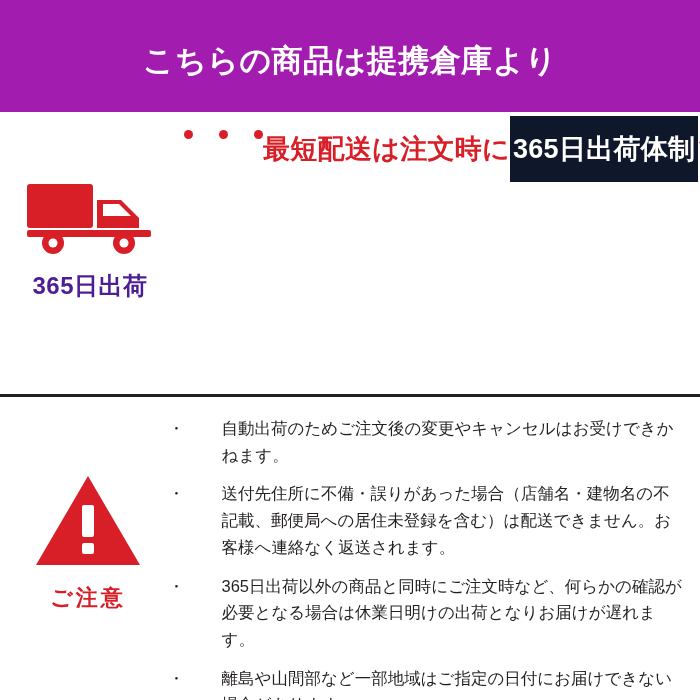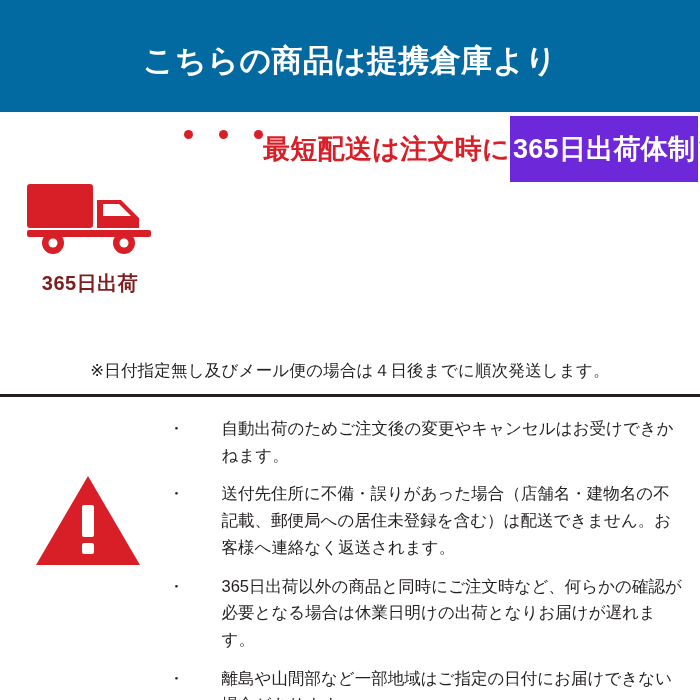--- a/index.html
+++ b/index.html
@@ -16,21 +16,21 @@
     position: relative;
     background: #ffffff;
     box-sizing: border-box;
     overflow: hidden;
     display: flex;
     flex-direction: column;
   }
 
   
   .header {
-    background: #0369a1;
+    background: #a21caf;
     color: #ffffff;
     height: 112px;
     flex: 0 0 112px;
     display: flex;
     flex-direction: column;
     align-items: center;
     justify-content: center;
     padding-top: 10px;
     box-sizing: border-box;
   }
@@ -62,22 +62,22 @@
     flex: 0 0 160px;
     display: flex;
     flex-direction: column;
     align-items: center;
     justify-content: flex-start;
     padding-top: 48px;
     box-sizing: border-box;
   }
   .truck-svg { display: block; }
   .truck-label {
-    color: #7f1d1d;
-    font-size: 20px;
+    color: #4c1d95;
+    font-size: 24px;
     font-weight: bold;
     margin-top: 10px;
     letter-spacing: 0.5px;
   }
   .msg-col {
     flex: 1 1 auto;
     display: flex;
     flex-direction: row;
     justify-content: flex-start;
     padding-top: 4px;
@@ -96,21 +96,21 @@
   }
   .msg-line {
     color: #d81f27;
     font-size: 27px;
     font-weight: bold;
     line-height: 1.44;
     letter-spacing: 0.3px;
     white-space: nowrap;
   }
   .msg-line .hl {
-    background: #6d28d9;
+    background: #0f172a;
     color: #ffffff;
     padding: 18px 3px;
   }
   .note {
     font-size: 16.5px;
     color: #231f20;
     text-align: center;
     padding: 4px 0 12px 0;
     letter-spacing: 0.2px;
     white-space: nowrap;
@@ -200,32 +200,32 @@
         <div class="dots">
           <span class="dot"></span>
           <span class="dot"></span>
           <span class="dot"></span>
         </div>
         <div class="msg-line">最短配送は注文時に</div>
         <div class="msg-line"><span class="hl">365日出荷体制</span><span>でご指定の</span></div>
       </div>
     </div>
 
-    <div class="note">※日付指定無し及びメール便の場合は４日後までに順次発送します。</div>
   </div>
 
   <div class="caution">
     <div class="caution-icon-col">
       <span>
         <svg width="110" height="96" viewBox="0 0 110 96" xmlns="http://www.w3.org/2000/svg">
           <path d="M55 3 L107 92 H3 Z" fill="#d81f27"></path>
           <rect x="49" y="32" width="12" height="32" rx="2" fill="#ffffff"></rect>
           <rect x="49" y="70" width="12" height="11" rx="2" fill="#ffffff"></rect>
         </svg>
       </span>
+      <div class="caution-label">ご注意</div>
     </div>
 
     <div class="caution-list">
       <div class="caution-item">
         <span class="bullet">・</span>
         <span class="caution-text">自動出荷のためご注文後の変更やキャンセルはお受けできかねます。</span>
       </div>
       <div class="caution-item">
         <span class="bullet">・</span>
         <span class="caution-text">送付先住所に不備・誤りがあった場合（店舗名・建物名の不記載、郵便局への居住未登録を含む）は配送できません。お客様へ連絡なく返送されます。</span>

